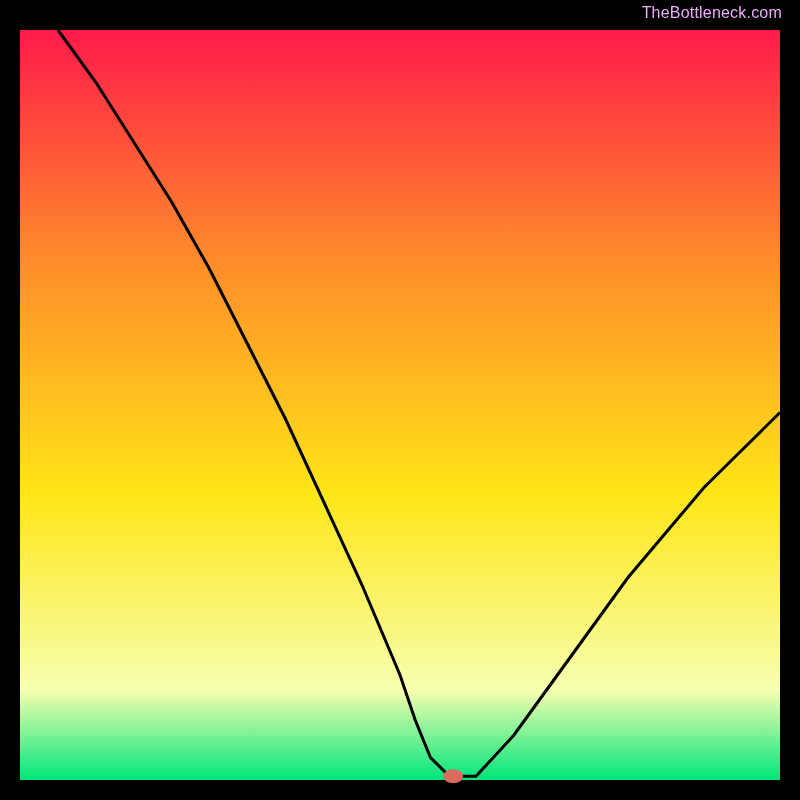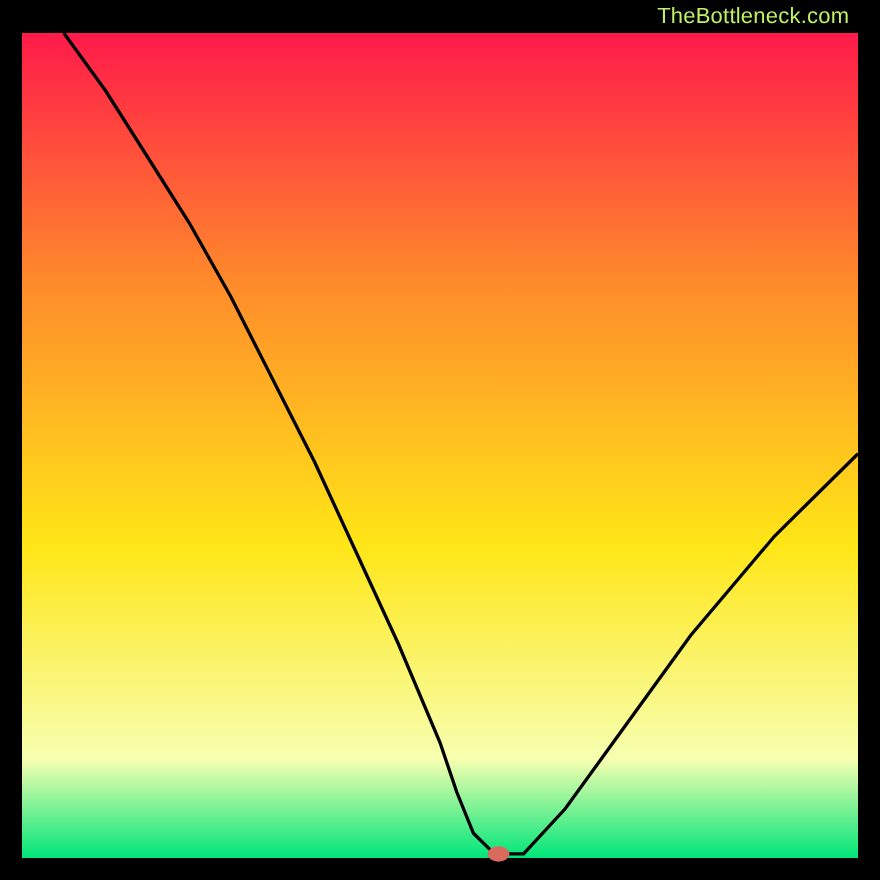--- a/index.html
+++ b/index.html
@@ -14,24 +14,24 @@
     position: absolute;
     left: 0;
     top: 0;
     width: 800px;
     height: 800px;
     background: #000;
   }
   .attribution {
     position: absolute;
     top: 4px;
-    right: 28px;
+    right: 18px;
     font-family: Arial, Helvetica, sans-serif;
-    font-size: 20px;
-    color: #bef264;
+    font-size: 16px;
+    color: #f0abfc;
     letter-spacing: 0.2px;
   }
   svg {
     position: absolute;
     left: 0;
     top: 0;
   }
 </style>
 </head>
 <body>

